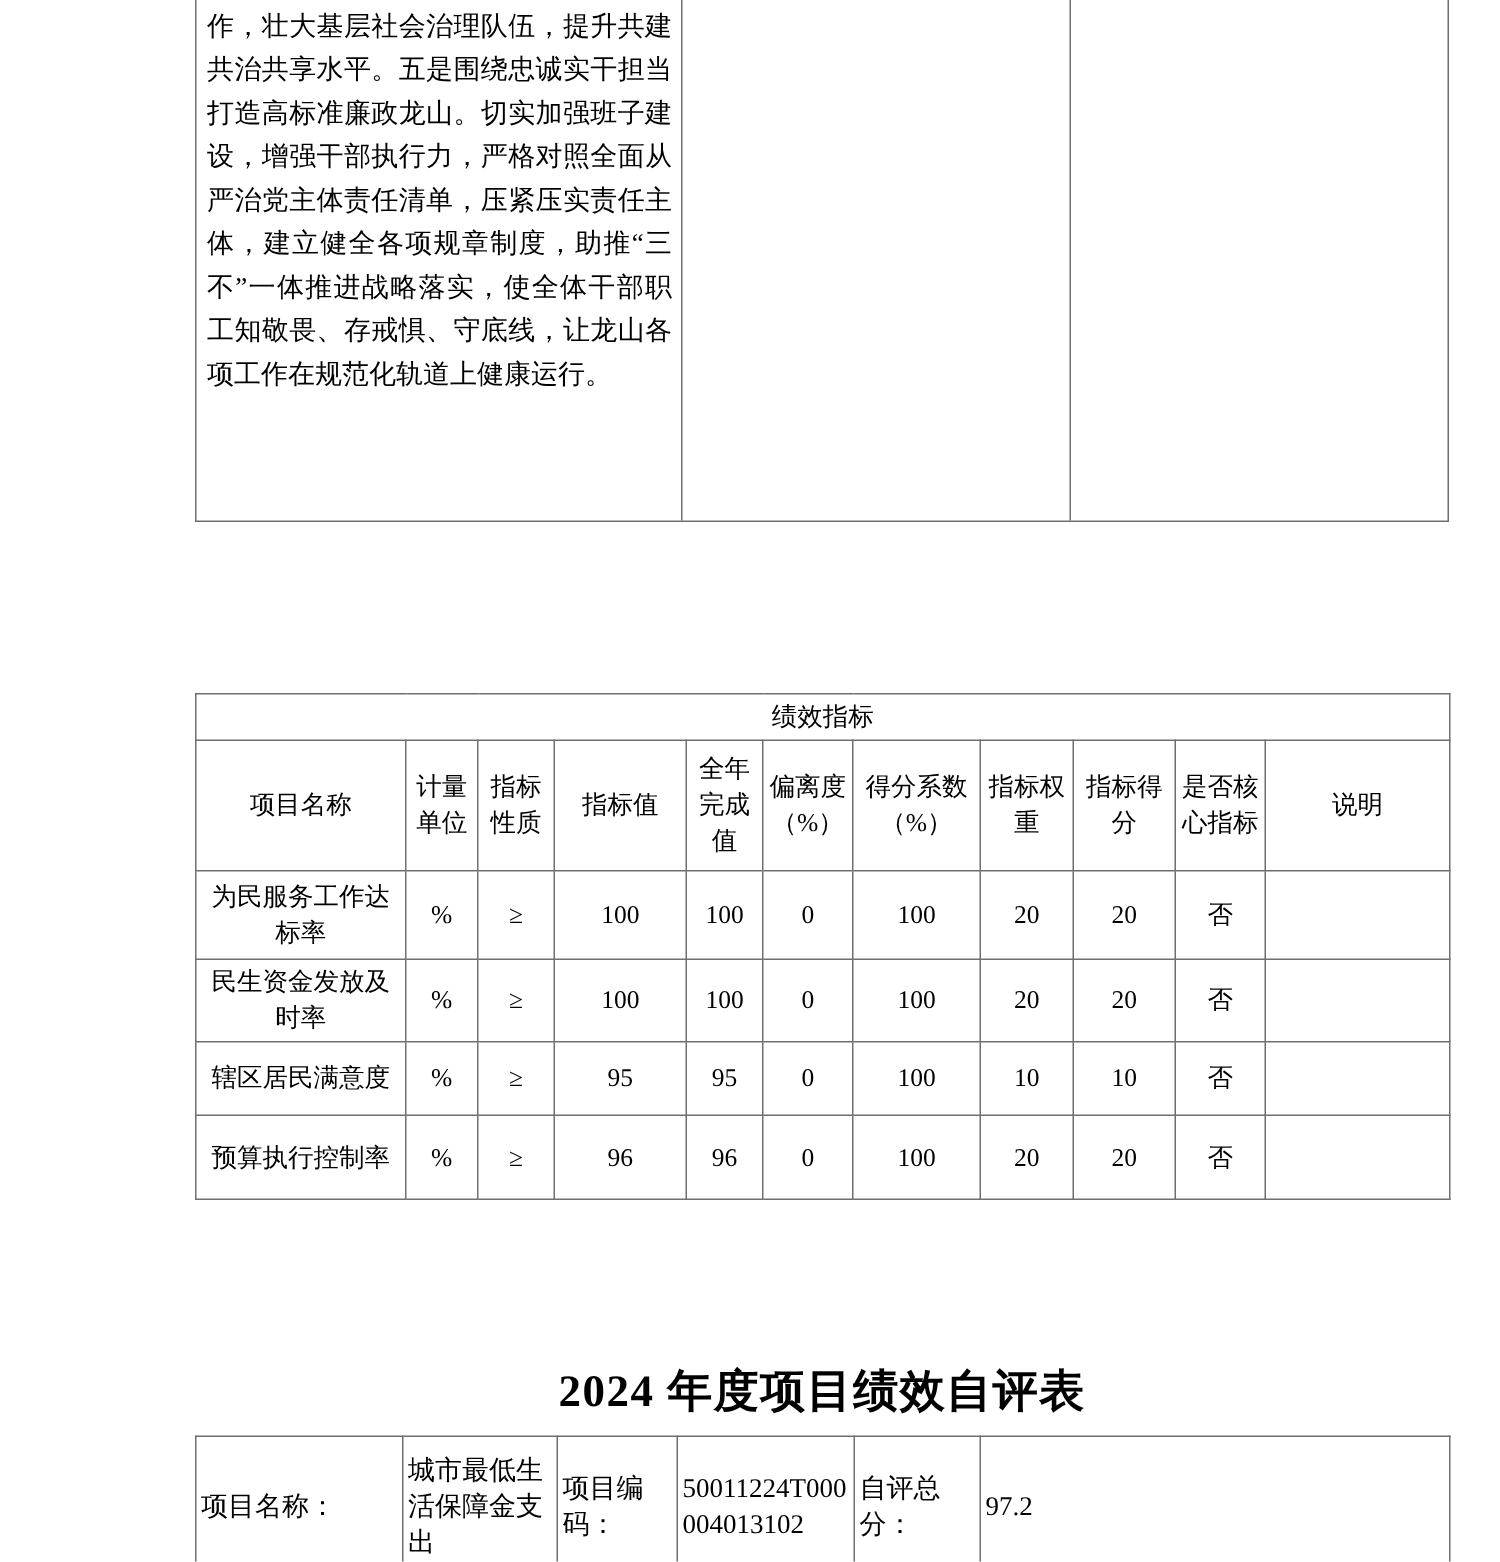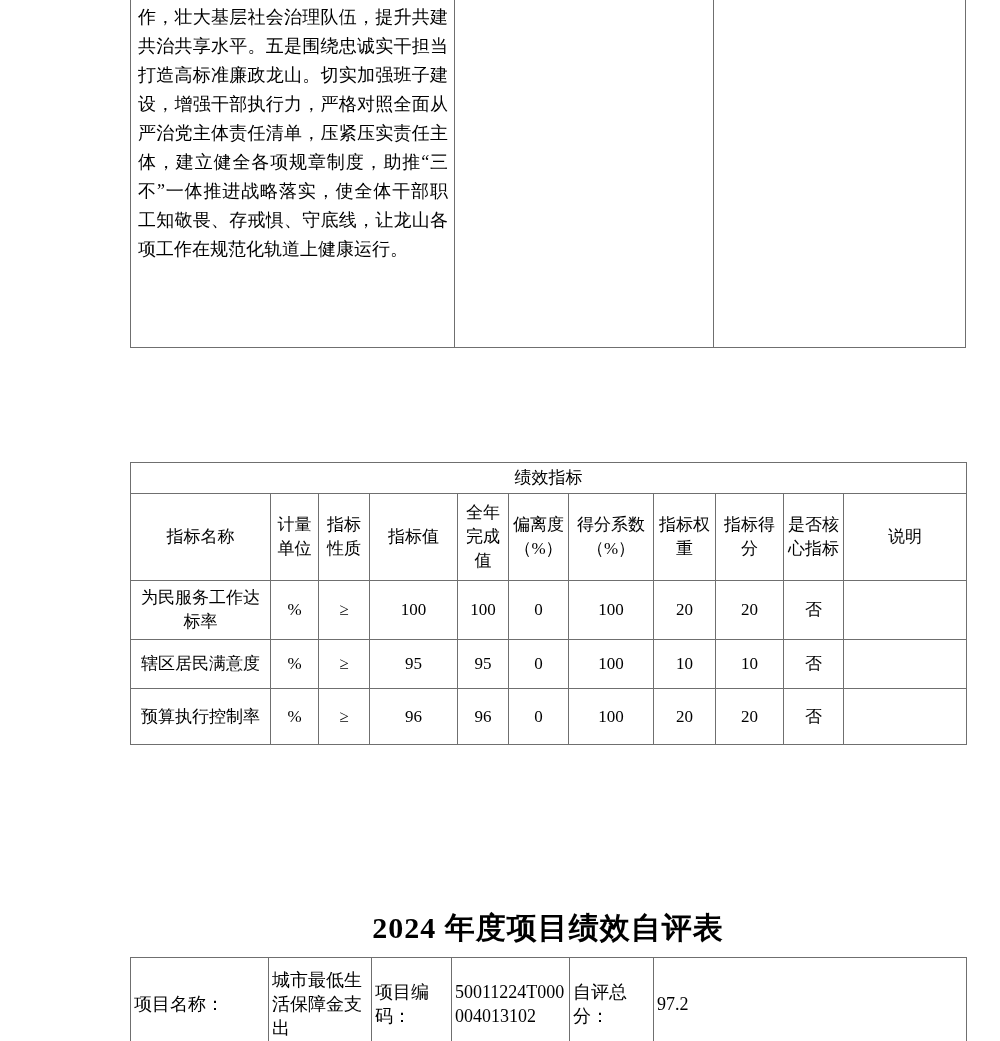--- a/index.html
+++ b/index.html
@@ -142,34 +142,47 @@
         <col style="width:62px">
         <col style="width:68px">
       <col style="width:60px">
         <col style="width:123px">
     </colgroup>
     <tbody>
         <tr class="section-title-row">
       <td colspan="11">绩效指标</td>
     </tr>
     <tr class="head-row">
-      <th>指标名称</th>
+      <th>项目名称</th>
       <th>计量单位</th>
       <th>指标性质</th>
       <th>指标值</th>
       <th>全年完成值</th>
       <th>偏离度（%）</th>
       <th>得分系数（%）</th>
       <th>指标权重</th>
       <th>指标得分</th>
       <th>是否核心指标</th>
       <th>说明</th>
     </tr>
     <tr class="r1">
       <td>为民服务工作达标率</td>
+      <td>%</td>
+      <td>≥</td>
+      <td>100</td>
+      <td>100</td>
+      <td>0</td>
+      <td>100</td>
+      <td>20</td>
+      <td>20</td>
+      <td>否</td>
+      <td></td>
+    </tr>
+    <tr class="r2">
+      <td>民生资金发放及时率</td>
       <td>%</td>
       <td>≥</td>
       <td>100</td>
       <td>100</td>
       <td>0</td>
       <td>100</td>
       <td>20</td>
       <td>20</td>
       <td>否</td>
       <td></td>

